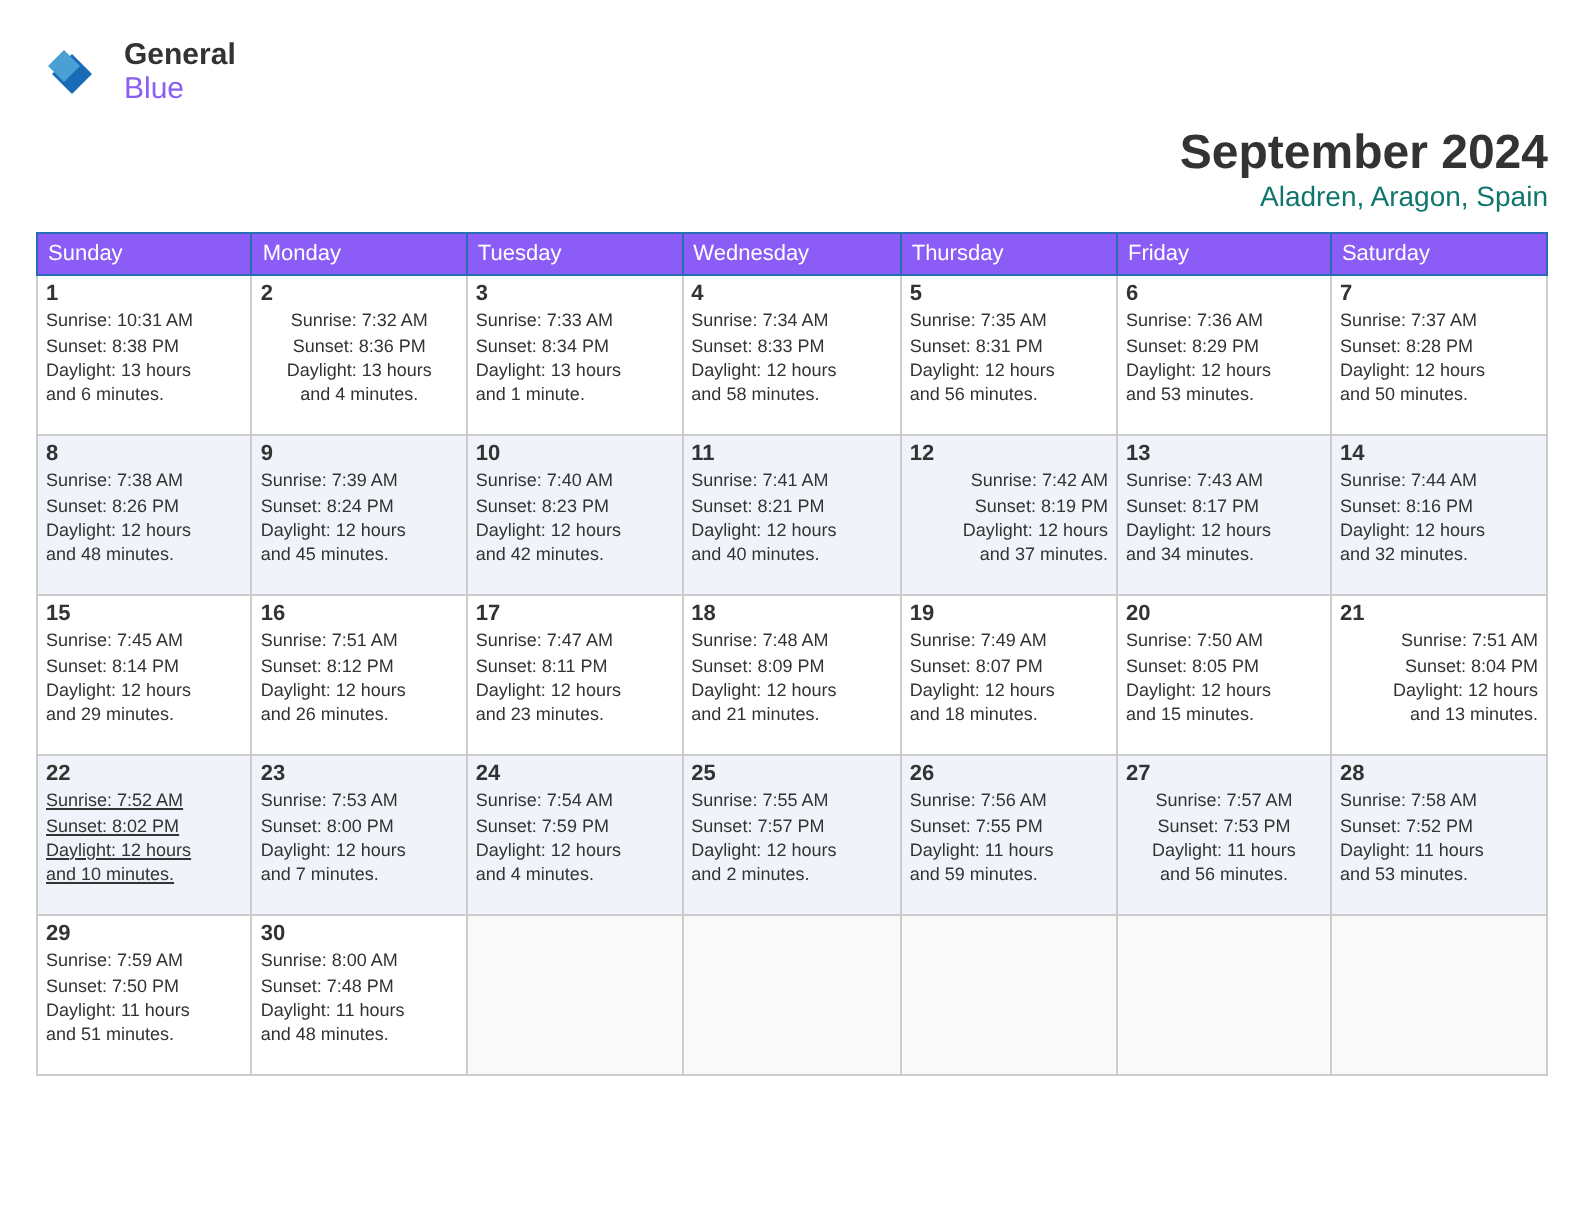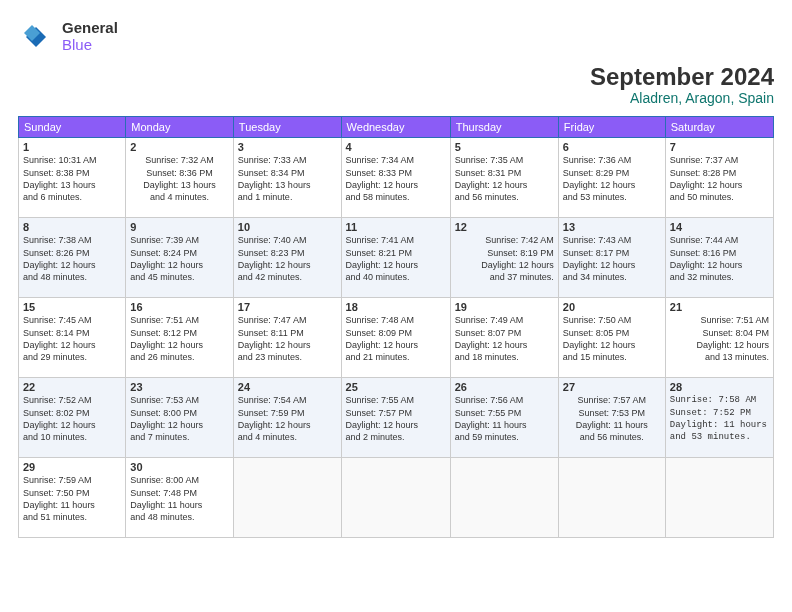--- a/index.html
+++ b/index.html
@@ -289,21 +289,21 @@
             <span class="day-num">21</span>
             <div class="day-info" style="white-space: pre-line; text-align: right;">Sunrise: 7:51 AM
 Sunset: 8:04 PM
 Daylight: 12 hours
 and 13 minutes.</div>
           </td>
         </tr>
         <tr>
           <td>
             <span class="day-num">22</span>
-            <div class="day-info" style="white-space: pre-line;">Sunrise: 7:52 AM
+            <div class="day-info" style="white-space: pre-line; text-decoration: underline;">Sunrise: 7:52 AM
 Sunset: 8:02 PM
 Daylight: 12 hours
 and 10 minutes.</div>
           </td>
           <td>
             <span class="day-num">23</span>
             <div class="day-info" style="white-space: pre-line;">Sunrise: 7:53 AM
 Sunset: 8:00 PM
 Daylight: 12 hours
 and 7 minutes.</div>
@@ -331,21 +331,21 @@
           </td>
           <td>
             <span class="day-num">27</span>
             <div class="day-info" style="white-space: pre-line; text-align: center;">Sunrise: 7:57 AM
 Sunset: 7:53 PM
 Daylight: 11 hours
 and 56 minutes.</div>
           </td>
           <td>
             <span class="day-num">28</span>
-            <div class="day-info" style="white-space: pre-line; font-family: Liberation Mono, monospace;">Sunrise: 7:58 AM
+            <div class="day-info" style="white-space: pre-line;">Sunrise: 7:58 AM
 Sunset: 7:52 PM
 Daylight: 11 hours
 and 53 minutes.</div>
           </td>
         </tr>
         <tr class="last-row">
           <td>
             <span class="day-num">29</span>
             <div class="day-info" style="white-space: pre-line;">Sunrise: 7:59 AM
 Sunset: 7:50 PM

